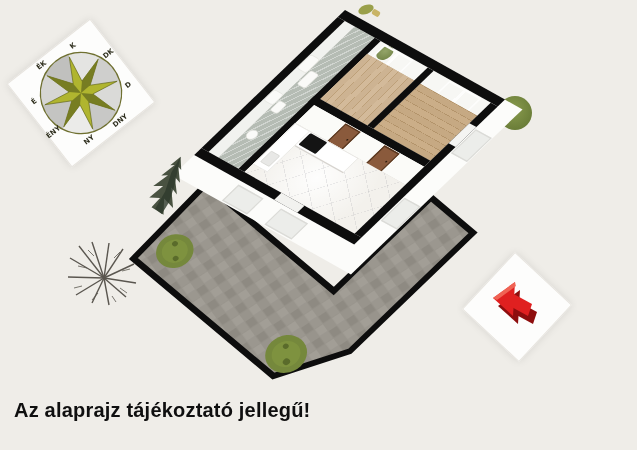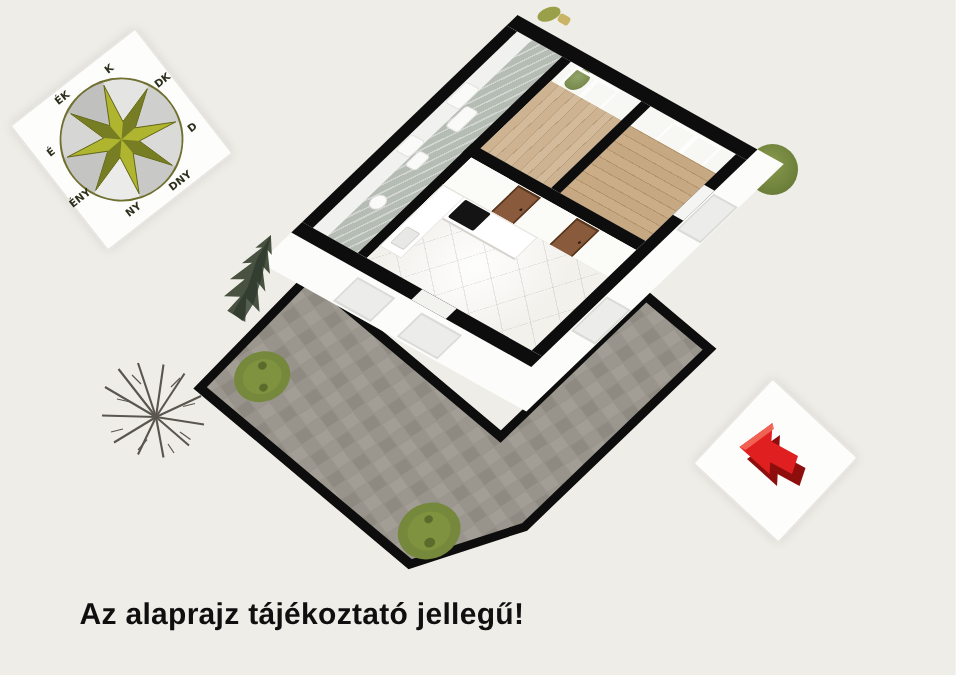--- a/index.html
+++ b/index.html
@@ -36,21 +36,21 @@
         repeating-linear-gradient(35deg,rgba(150,150,158,.20) 0 1px,transparent 1px 26px),
         repeating-linear-gradient(-52deg,rgba(140,140,150,.16) 0 1px,transparent 1px 34px),
         radial-gradient(circle at 45% 55%,rgba(255,255,255,.9),rgba(255,255,255,0) 70%);}
   .counter{background:#ffffff;border:1px solid #e3e1dc;}
   .win-face{background:#ecedea;border:2px solid #dbdbd7;}
   
   .compass-card{left:28px;top:40px;width:104px;height:104px;background:#fdfdfc;
       transform:rotate(-38deg);box-shadow:0 0 8px rgba(0,0,0,.10);border:1px solid #e7e4de;}
   .compass-label{position:absolute;transform:translate(-50%,-50%);font:700 7px "DejaVu Sans",sans-serif;color:#30301f;}
   .card{background:#fdfdfc;box-shadow:0 0 8px rgba(0,0,0,.10);border:1px solid #e7e4de;}
-  .caption{left:14px;top:399px;font:800 20px "Liberation Sans",sans-serif;color:#0f0f0f;letter-spacing:.2px;margin-left:39px;}
+  .caption{left:14px;top:399px;font:800 20px "Liberation Sans",sans-serif;color:#0f0f0f;letter-spacing:.2px;}
   .bush3{left:498px;top:96px;width:34px;height:34px;border-radius:50%;
       background:radial-gradient(circle at 45% 40%,#899b4e,#5f7230);}
   .roofblob1{left:358px;top:5px;width:16px;height:9px;background:#9aa04a;border-radius:50%;transform:rotate(-20deg);}
   .roofblob2{left:372px;top:10px;width:8px;height:6px;background:#c9b465;border-radius:2px;transform:rotate(30deg);}
 </style>
 </head>
 <body>
 
 <div class="stage">
 

